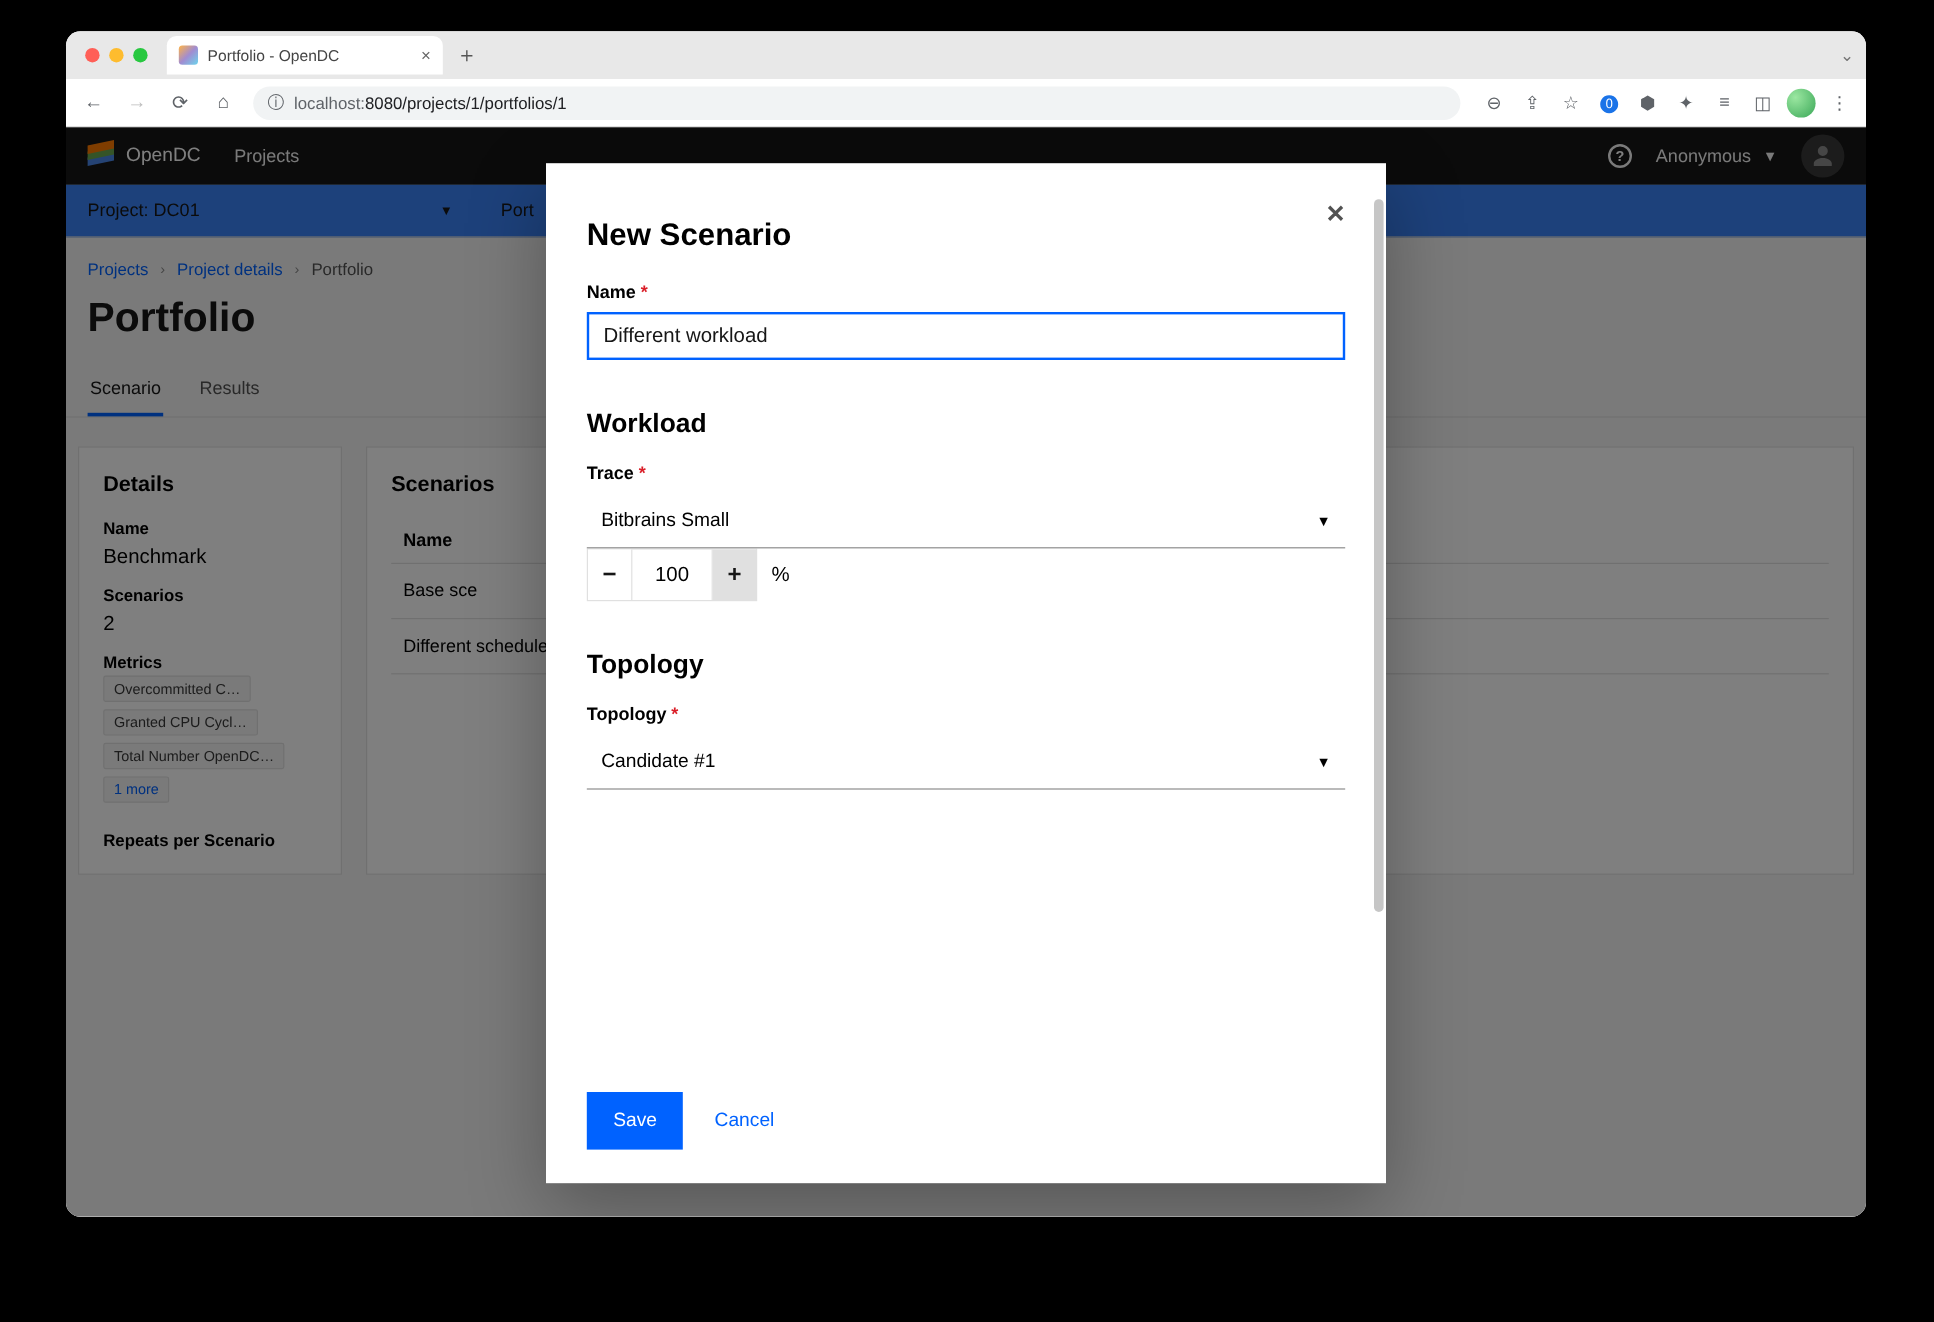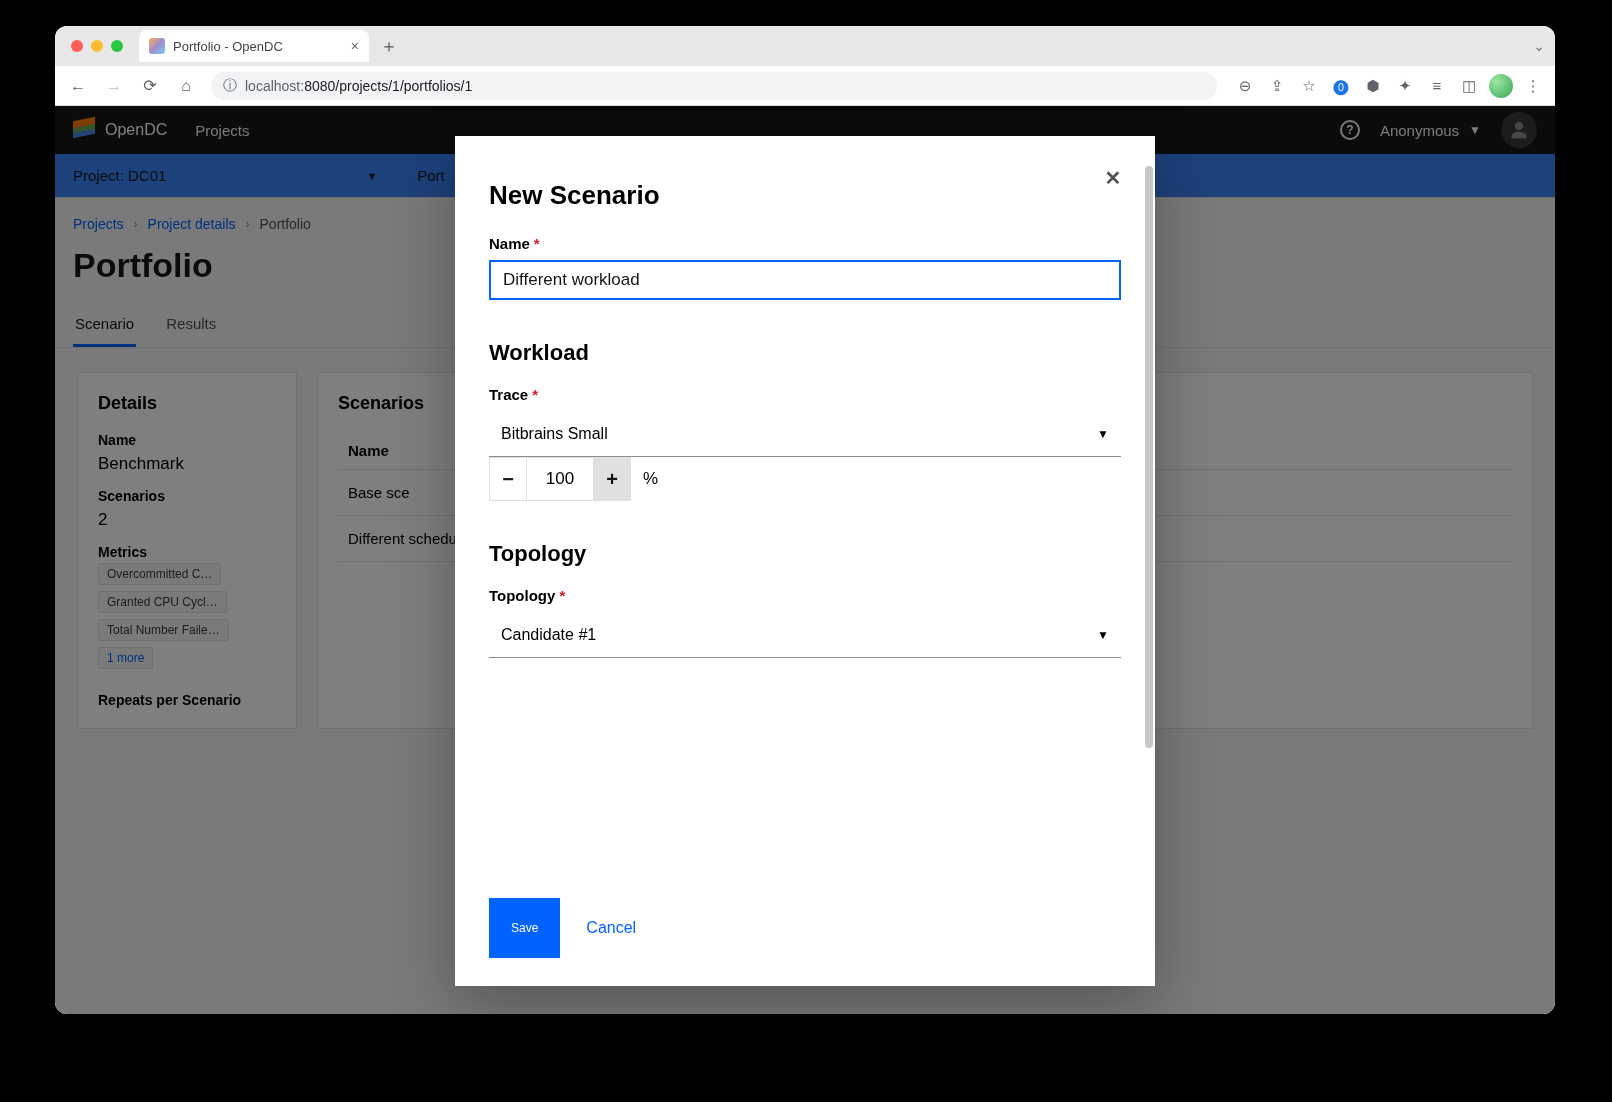--- a/index.html
+++ b/index.html
@@ -164,21 +164,21 @@
     border-bottom:1px solid var(--border);
     display:flex; padding: 0 18px;
   }
   .tab-item {
     padding: 12px 2px; margin-right: 28px;
     font-size:15px; color:#525252; border-bottom:3px solid transparent;
   }
   .tab-item.active { color:#161616; border-bottom-color: var(--blue); font-weight:500; }
 
   .content-row {
-    display:flex; gap:20px; padding:24px 22px;
+    display:flex; gap:20px; padding:24px 10px;
   }
   .card {
     background:#fff; border:1px solid var(--border);
     padding: 20px;
   }
   .details-card { width: 220px; }
   .details-card h3 { margin:0 0 18px 0; font-size:18px; font-weight:600;}
   .details-card .field-label { font-size:14px; font-weight:600; margin-top:14px;}
   .details-card .field-value { font-size:17px; margin-top:6px;}
   .chip {
@@ -253,21 +253,21 @@
     font-size:17px; border-left:1px solid var(--border); border-right:1px solid var(--border);
   }
   .percent { font-size:17px;}
 
   .modal-footer {
     padding: 20px 34px 28px 34px;
     display:flex; gap:20px; align-items:center;
   }
   .btn-primary {
     background: var(--blue); color:#fff; border:none;
-    height:60px; padding:0 22px; font-size:12px; font-weight:500;
+    height:48px; padding:0 22px; font-size:16px; font-weight:500;
   }
   .btn-ghost {
     background:transparent; color: var(--blue); border:none;
     font-size:16px;
   }
 
   .chrome-dropdown-chev{
     position:absolute; right:10px; top:12px; color:#777; font-size:14px;
   }
   .scrollbar-thumb{
@@ -373,21 +373,21 @@
     <div class="content-row">
       <div class="card details-card">
         <h3>Details</h3>
         <div class="field-label">Name</div>
         <div class="field-value">Benchmark</div>
         <div class="field-label">Scenarios</div>
         <div class="field-value">2</div>
         <div class="field-label">Metrics</div>
         <div><span class="chip">Overcommitted C…</span></div>
         <div><span class="chip">Granted CPU Cycl…</span></div>
-        <div><span class="chip">Total Number Faile…</span></div>
+        <div><span class="chip">Total Number OpenDC…</span></div>
         <div><span class="chip link">1 more</span></div>
         <div class="field-label" style="margin-top:20px;">Repeats per Scenario</div>
       </div>
 
       <div class="card scenarios-card">
         <h3>Scenarios</h3>
         <div class="tbl-header">Name</div>
         <div class="tbl-row">Base sce</div>
         <div class="tbl-row">Different schedule</div>
       </div>

